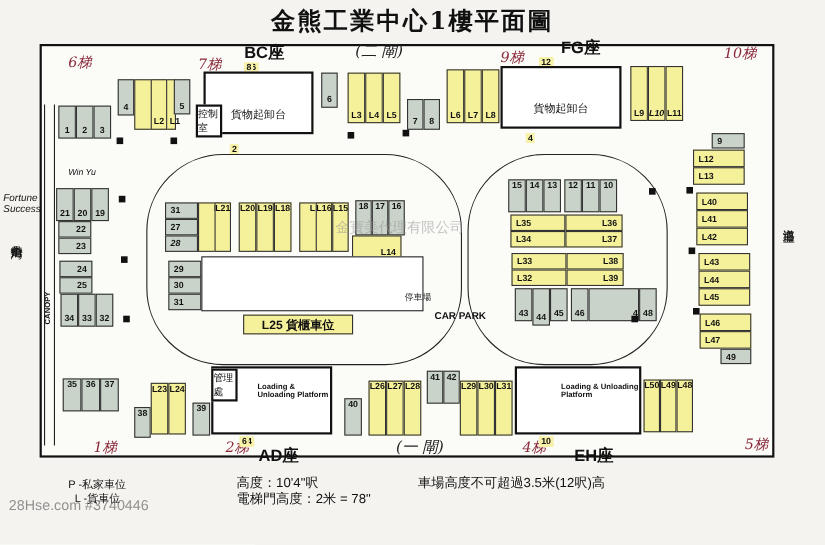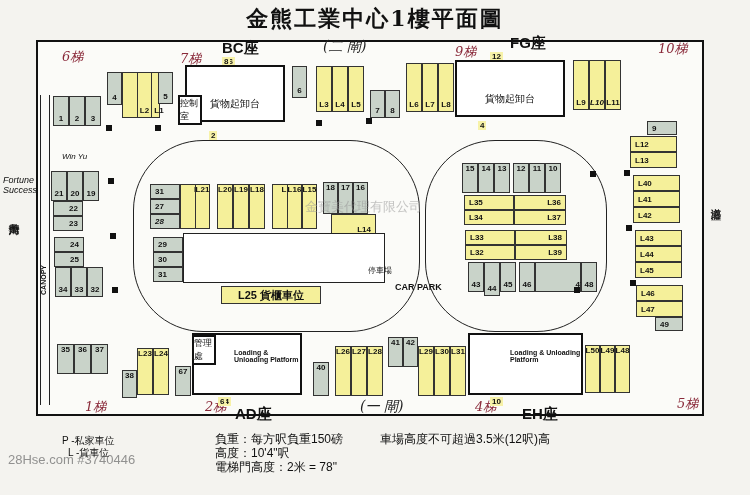--- a/index.html
+++ b/index.html
@@ -135,21 +135,21 @@
 <div class="spot l" style="left:195px;top:184px;width:15px;height:45px;align-items:flex-start;">L21</div>
 <div class="spot l" style="left:217px;top:184px;width:16px;height:45px;align-items:flex-start;">L20</div>
 <div class="spot l" style="left:233px;top:184px;width:16px;height:45px;align-items:flex-start;">L19</div>
 <div class="spot l" style="left:249px;top:184px;width:16px;height:45px;align-items:flex-start;">L18</div>
 <div class="spot l" style="left:272px;top:184px;width:33px;height:45px;align-items:flex-start;text-align:right;">L17</div>
 <div class="spot l" style="left:287px;top:184px;width:15px;height:45px;align-items:flex-start;">L16</div>
 <div class="spot l" style="left:302px;top:184px;width:15px;height:45px;align-items:flex-start;">L15</div>
 <div class="spot p" style="left:323px;top:182px;width:15px;height:32px;align-items:flex-start;">18</div>
 <div class="spot p" style="left:338px;top:182px;width:15px;height:32px;align-items:flex-start;">17</div>
 <div class="spot p" style="left:353px;top:182px;width:15px;height:32px;align-items:flex-start;">16</div>
-<div class="spot l hr" style="left:331px;top:214px;width:45px;height:31px;">L14</div>
+<div class="spot l hr" style="left:320px;top:214px;width:45px;height:31px;">L14</div>
 
 <div class="ramp" style="left:183px;top:233px;width:200px;height:48px;"></div>
 <div class="spot l" style="left:221px;top:286px;width:100px;height:18px;align-items:center;font-size:11px;padding:0;">L25  貨櫃車位</div>
 <div class="abs" style="left:368px;top:265px;font-size:8px;">停車場</div>
 <div class="abs" style="left:395px;top:282px;font-size:9px;font-weight:bold;">CAR PARK</div>
 
 <div class="abs" style="left:462px;top:163px;display:flex;">
   <div class="spot p" style="position:relative;width:16px;height:30px;align-items:flex-start;">15</div>
   <div class="spot p" style="position:relative;width:16px;height:30px;align-items:flex-start;">14</div>
   <div class="spot p" style="position:relative;width:16px;height:30px;align-items:flex-start;">13</div>
@@ -186,21 +186,21 @@
 <div class="spot l h" style="left:636px;top:285px;width:47px;height:16px;">L46</div>
 <div class="spot l h" style="left:636px;top:301px;width:47px;height:16px;">L47</div>
 <div class="spot p h" style="left:655px;top:317px;width:28px;height:14px;">49</div>
 
 <div class="spot p" style="left:57px;top:344px;width:17px;height:30px;align-items:flex-start;">35</div>
 <div class="spot p" style="left:74px;top:344px;width:17px;height:30px;align-items:flex-start;">36</div>
 <div class="spot p" style="left:91px;top:344px;width:17px;height:30px;align-items:flex-start;">37</div>
 <div class="spot p" style="left:122px;top:370px;width:15px;height:28px;align-items:flex-start;">38</div>
 <div class="spot l" style="left:137px;top:348px;width:16px;height:47px;align-items:flex-start;">L23</div>
 <div class="spot l" style="left:153px;top:348px;width:16px;height:47px;align-items:flex-start;">L24</div>
-<div class="spot p" style="left:175px;top:366px;width:16px;height:30px;align-items:flex-start;">67</div>
+<div class="spot p" style="left:175px;top:366px;width:16px;height:30px;align-items:flex-start;">39</div>
 <div class="spot p" style="left:313px;top:362px;width:16px;height:34px;align-items:flex-start;">40</div>
 <div class="spot l" style="left:335px;top:346px;width:16px;height:50px;align-items:flex-start;">L26</div>
 <div class="spot l" style="left:351px;top:346px;width:16px;height:50px;align-items:flex-start;">L27</div>
 <div class="spot l" style="left:367px;top:346px;width:16px;height:50px;align-items:flex-start;">L28</div>
 <div class="spot p" style="left:388px;top:337px;width:15px;height:30px;align-items:flex-start;">41</div>
 <div class="spot p" style="left:403px;top:337px;width:15px;height:30px;align-items:flex-start;">42</div>
 <div class="spot l" style="left:418px;top:346px;width:16px;height:50px;align-items:flex-start;">L29</div>
 <div class="spot l" style="left:434px;top:346px;width:16px;height:50px;align-items:flex-start;">L30</div>
 <div class="spot l" style="left:450px;top:346px;width:16px;height:50px;align-items:flex-start;">L31</div>
 <div class="spot l" style="left:585px;top:345px;width:15px;height:48px;align-items:flex-start;">L50</div>
@@ -214,21 +214,20 @@
 <div class="abs" style="left:3px;top:175px;font-size:9px;width:40px;line-height:10px;font-style:italic;">Fortune Success</div>
 <div class="abs" style="left:62px;top:152px;font-size:8px;font-style:italic;">Win Yu</div>
 
 <div class="wm" style="left:305px;top:198px;">金寶美代理有限公司</div>
 <div class="wm" style="left:8px;top:452px;font-size:13px;color:rgba(120,120,120,0.8);">28Hse.com #3740446</div>
 
 <div class="legend" style="left:62px;top:434px;">P -私家車位</div>
 <div class="legend" style="left:68px;top:446px;">L -貨車位</div>
 
 <div class="info" style="left:215px;top:432px;">
-  <div>負重：每方呎負重150磅</div>
   <div>高度：10'4"呎</div>
   <div>電梯門高度：2米 = 78"</div>
 </div>
 <div class="info" style="left:380px;top:432px;">車場高度不可超過3.5米(12呎)高</div>
 
 <div class="pillar" style="left:106px;top:125px;"></div>
 <div class="pillar" style="left:155px;top:125px;"></div>
 <div class="pillar" style="left:316px;top:120px;"></div>
 <div class="pillar" style="left:366px;top:118px;"></div>
 <div class="pillar" style="left:108px;top:178px;"></div>

